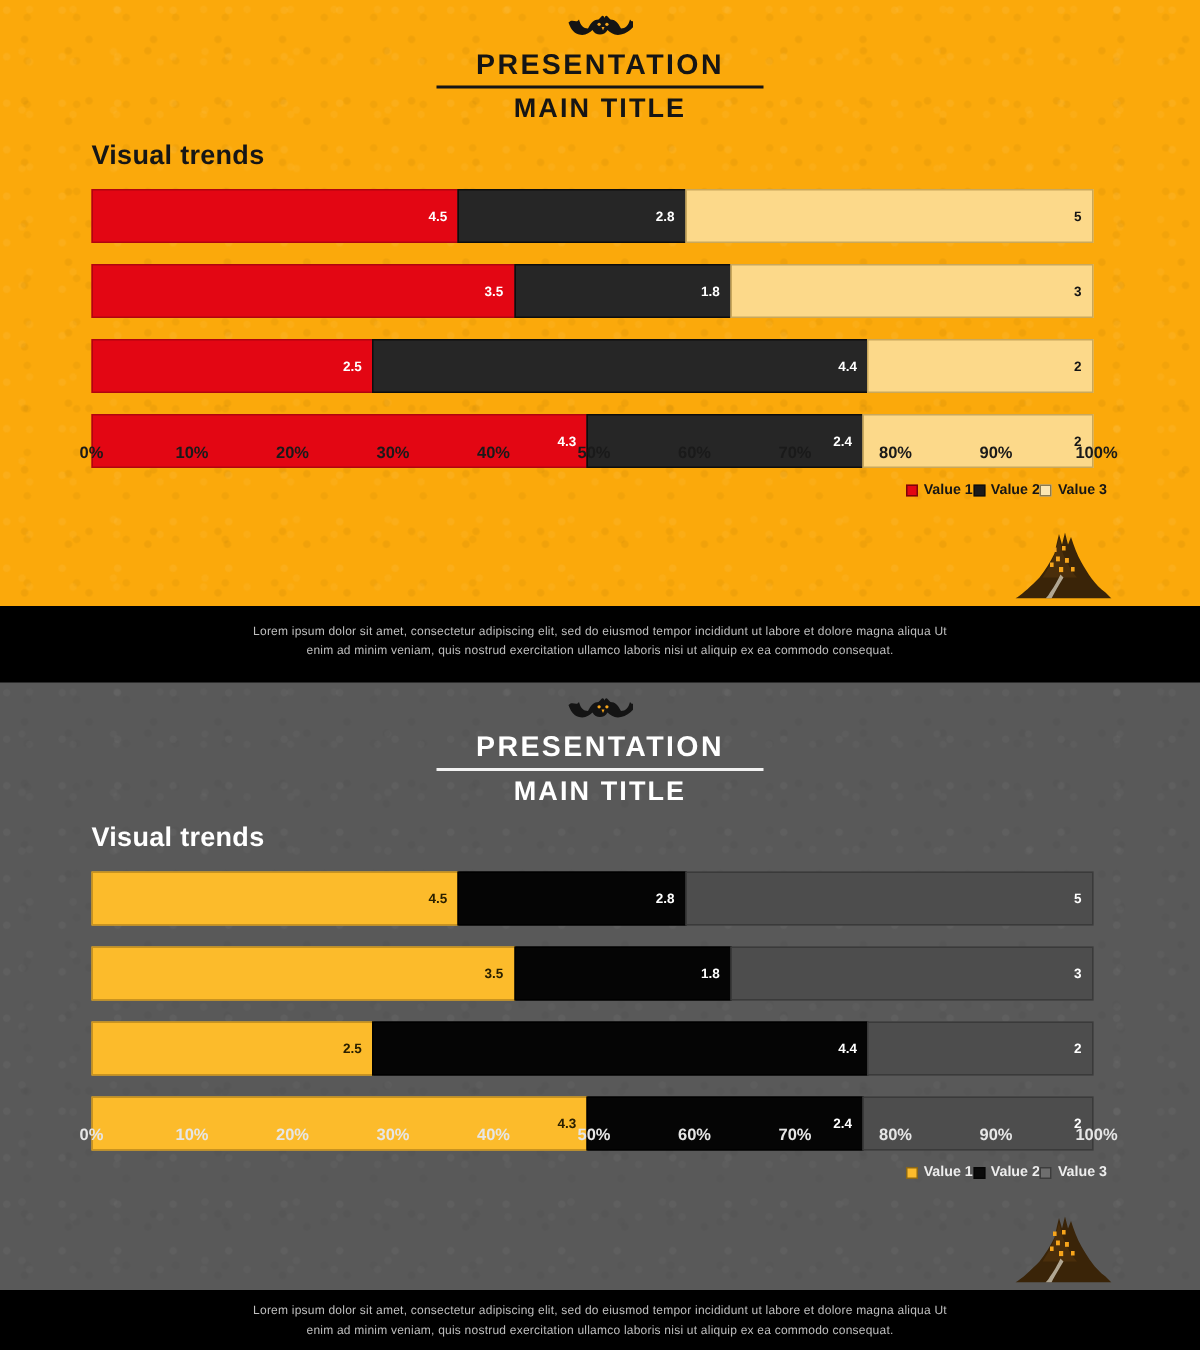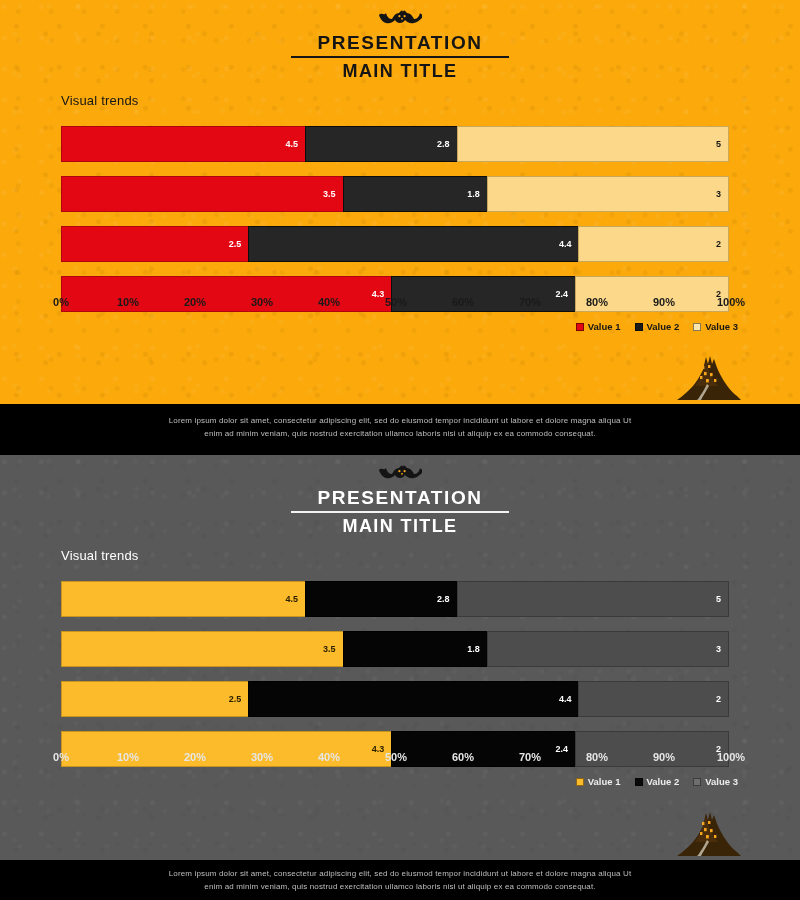--- a/index.html
+++ b/index.html
@@ -50,21 +50,21 @@
     line-height: 1.15; padding-top: 3px;
   }
   .slide-light .title-main { color: #151515; border-bottom: 2px solid #151515; }
   .slide-light .title-sub  { color: #151515; }
   .slide-dark  .title-main { color: #FFFFFF; border-bottom: 2px solid #F2F2F2; }
   .slide-dark  .title-sub  { color: #FFFFFF; }
 
   
   .chart-heading {
     position: absolute; left: 61px; top: 93px;
-    font-size: 13px; font-weight: 400; letter-spacing: .2px;
+    font-size: 18px; font-weight: 700; letter-spacing: .2px;
   }
   .slide-light .chart-heading { color: #161616; }
   .slide-dark  .chart-heading { color: #FFFFFF; }
 
   
   .chart { position: absolute; left: 61px; top: 126px; width: 670px; }
   .bar-row { display: flex; height: 36px; margin-bottom: 14px; }
   .seg {
     height: 100%; position: relative; display: flex;
     align-items: center; justify-content: flex-end;
@@ -101,21 +101,21 @@
   .tick {
     position: absolute; top: 0; font-size: 11px; font-weight: 700;
     transform: translateX(-50%); white-space: nowrap;
   }
   .slide-light .tick { color: #1a1a1a; }
   .slide-dark  .tick { color: #E6E6E6; }
 
   
   .legend {
     position: absolute; right: 62px; top: 321px;
-    display: flex; gap: 14px; align-items: center;
+    display: flex; align-items: center;
   }
   .legend-item { display: flex; align-items: center; gap: 4px; }
   .legend-swatch {
     width: 8px; height: 8px; display: inline-block;
     border: 1px solid rgba(0,0,0,.45);
   }
   .legend-label { font-size: 9.5px; font-weight: 700; }
   .slide-light .legend-label { color: #161616; }
   .slide-dark  .legend-label { color: #EDEDED; }
   .slide-light .legend-swatch.s0 { background: #E30613; }

